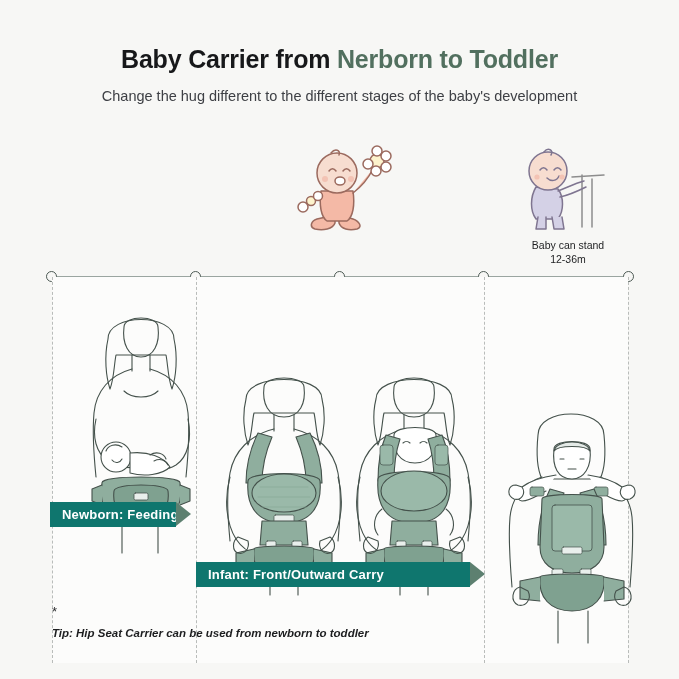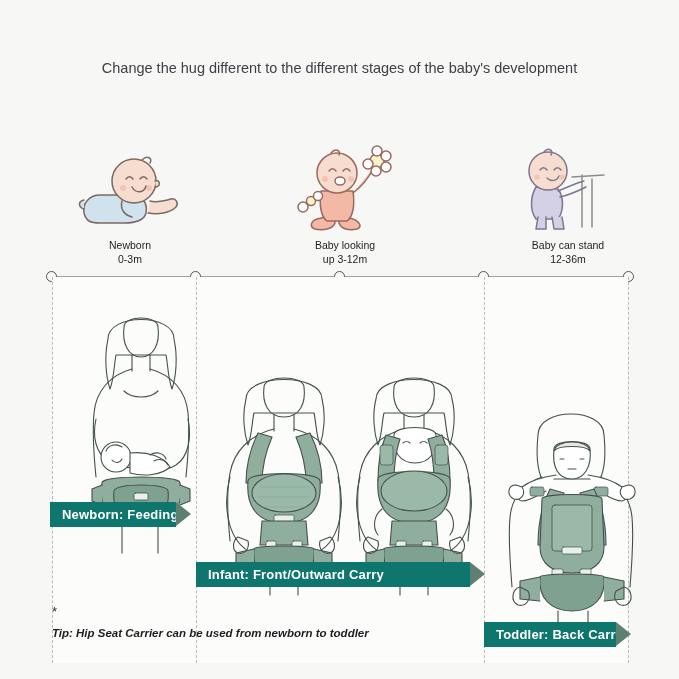--- a/index.html
+++ b/index.html
@@ -169,57 +169,26 @@
     white-space: nowrap;
     font-style: italic;
   }
 
   svg { display: block; }
 </style>
 </head>
 <body>
 
 <div class="header">
+  <h1 class="title"><span>Baby Carrier from </span><span class="title-accent">Nerborn to Toddler</span></h1>
   <p class="subtitle">Change the hug different to the different stages of the baby's development</p>
 </div>
 
 <div class="stages">
 
-  <div class="stage stage-1">
-    <div class="stage-art">
-      <svg width="108" height="80" viewBox="0 0 108 80">
-        <g stroke="#7a6a60" stroke-width="1.5" fill="none" stroke-linecap="round" stroke-linejoin="round">
-
-          <path d="M8 62 C6 52 14 44 24 44 L56 44 C66 44 72 52 70 62 C68 70 58 72 48 72 L24 72 C14 72 10 70 8 62 Z" fill="#cfe2ee"></path>
-
-          <path d="M8 58 C2 56 2 50 8 49" fill="#cfe2ee"></path>
-
-          <path d="M72 62 C82 64 94 62 100 56 C103 52 100 47 95 48 C88 50 80 52 74 50" fill="#f7ddd0"></path>
-
-          <circle cx="58" cy="30" r="22" fill="#f7ddd0"></circle>
-
-          <path d="M79 30 C84 28 85 35 80 36" fill="#f7ddd0"></path>
-
-          <path d="M66 9 C71 4 77 7 74 12"></path>
-
-          <path d="M50 28 C52 25 55 25 57 28"></path>
-          <path d="M64 28 C66 25 69 25 71 28"></path>
-
-          <circle cx="47" cy="37" r="3" fill="#f3c3b4" stroke="none"></circle>
-          <circle cx="73" cy="37" r="3" fill="#f3c3b4" stroke="none"></circle>
-
-          <path d="M56 36 C60 43 68 42 70 35"></path>
-
-          <path d="M46 50 C44 58 48 64 56 66"></path>
-        </g>
-      </svg>
-    </div>
-    <div class="stage-label">Newborn
-0-3m</div>
-  </div>
 
   <div class="stage stage-2">
     <div class="stage-art">
       <svg width="108" height="88" viewBox="0 0 108 88">
         <g stroke="#9b6a5e" stroke-width="1.5" fill="none" stroke-linecap="round" stroke-linejoin="round">
 
           <path d="M26 76 C20 78 18 84 24 86 C32 88 42 86 44 80 L44 72 Z" fill="#f4b9a6"></path>
           <path d="M62 76 C68 78 72 84 66 86 C58 88 50 86 48 80 L48 72 Z" fill="#f4b9a6"></path>
 
           <path d="M30 48 C28 62 30 74 36 78 L56 78 C62 74 64 62 62 48 Z" fill="#f4b9a6"></path>
@@ -250,22 +219,20 @@
           </g>
 
           <g transform="translate(12,64)">
             <circle cx="0" cy="0" r="5" fill="#ffffff"></circle>
             <circle cx="8" cy="-6" r="4.5" fill="#fdf3cc"></circle>
             <circle cx="15" cy="-11" r="4.5" fill="#ffffff"></circle>
           </g>
         </g>
       </svg>
     </div>
-    <div class="stage-label">Baby looking
-up 3-12m</div>
   </div>
 
   <div class="stage stage-3">
     <div class="stage-art">
       <svg width="108" height="88" viewBox="0 0 108 88">
         <g stroke="#7f7590" stroke-width="1.5" fill="none" stroke-linecap="round" stroke-linejoin="round">
 
           <path d="M68 32 L68 84" stroke="#8d8d8d"></path>
           <path d="M78 36 L78 84" stroke="#8d8d8d"></path>
           <path d="M58 34 L90 32" stroke="#8d8d8d"></path>
@@ -490,21 +457,18 @@
       <path d="M64 214 L64 246 M94 214 L94 246"></path>
     </g>
   </svg>
 
   <div class="banner banner-1">
     <span class="banner-text">Newborn:  Feeding</span>
   </div>
   <div class="banner banner-2">
     <span class="banner-text">Infant:  Front/Outward Carry</span>
   </div>
-  <div class="banner banner-3">
-    <span class="banner-text">Toddler: Back Carry</span>
-  </div>
 </div>
 
 <div class="tip">
   <div class="tip-star">*</div>
   <div class="tip-text">Tip: Hip Seat Carrier can be used from newborn to toddler</div>
 </div>
 
 </body></html>

